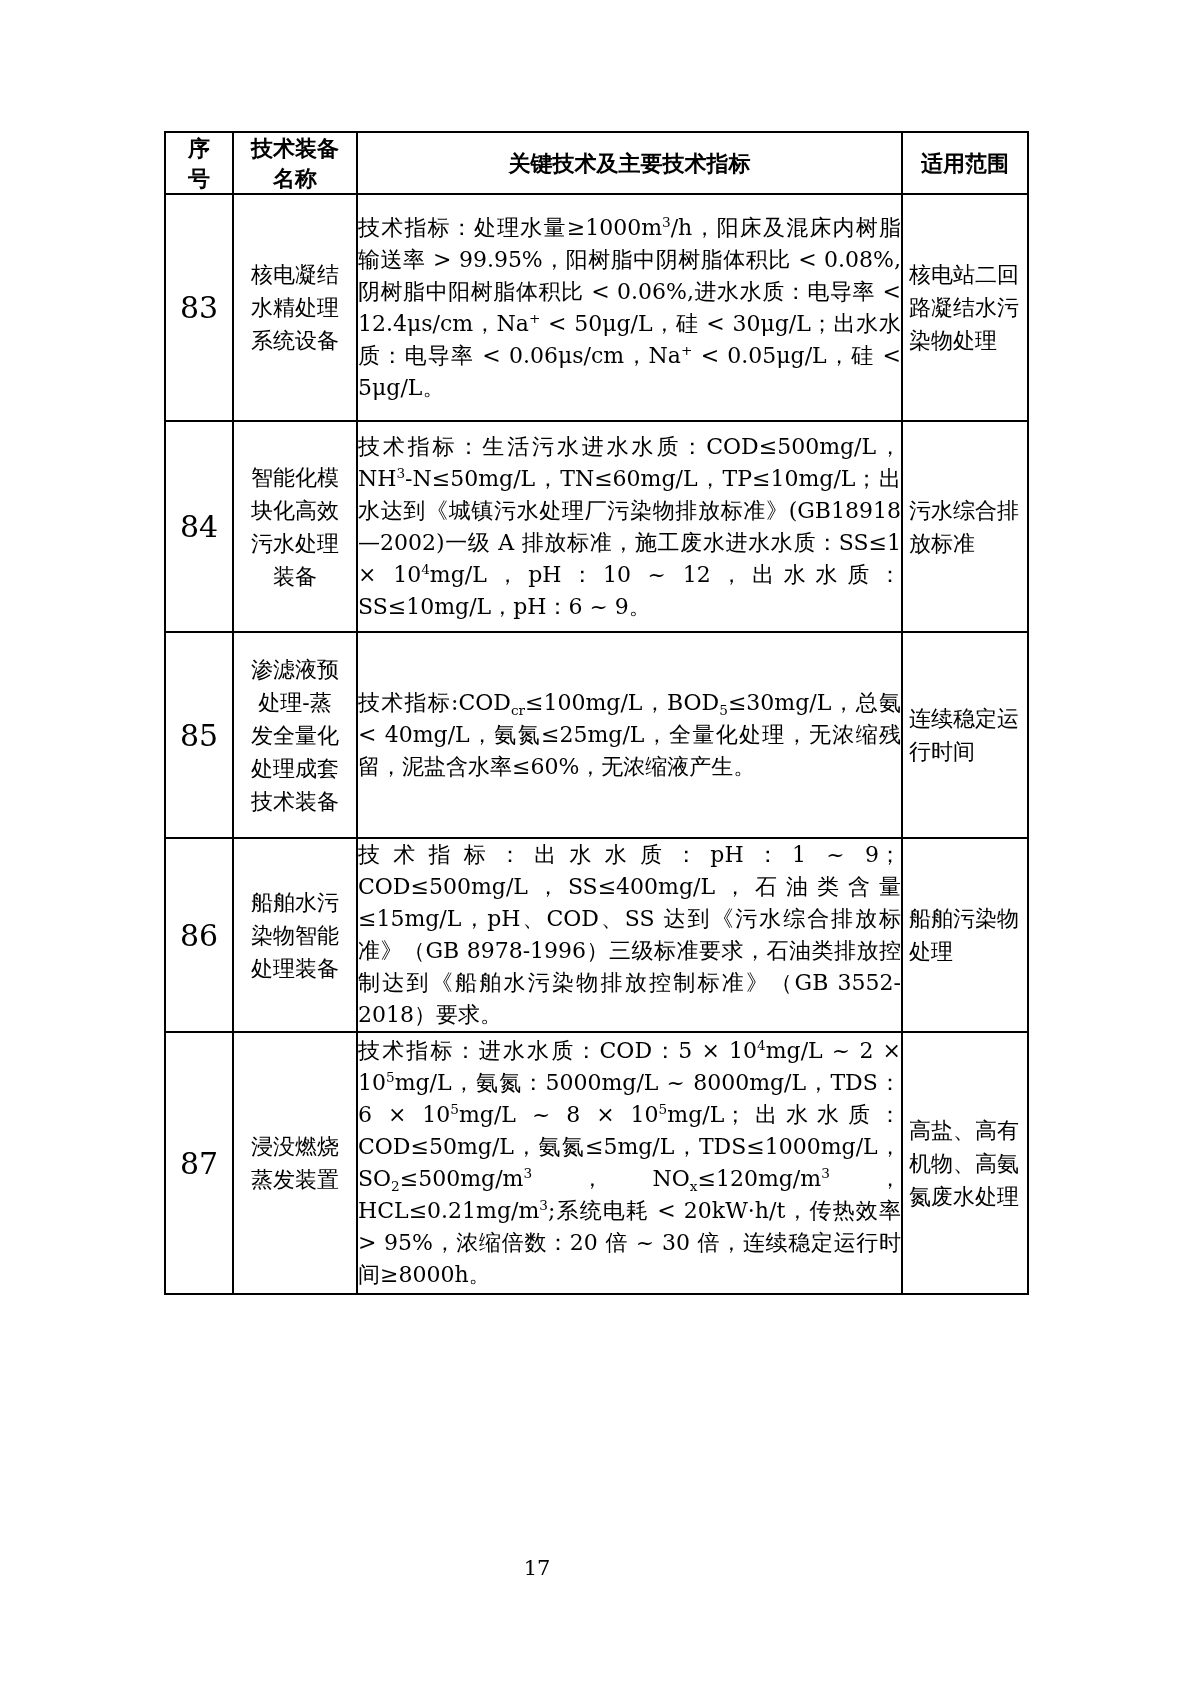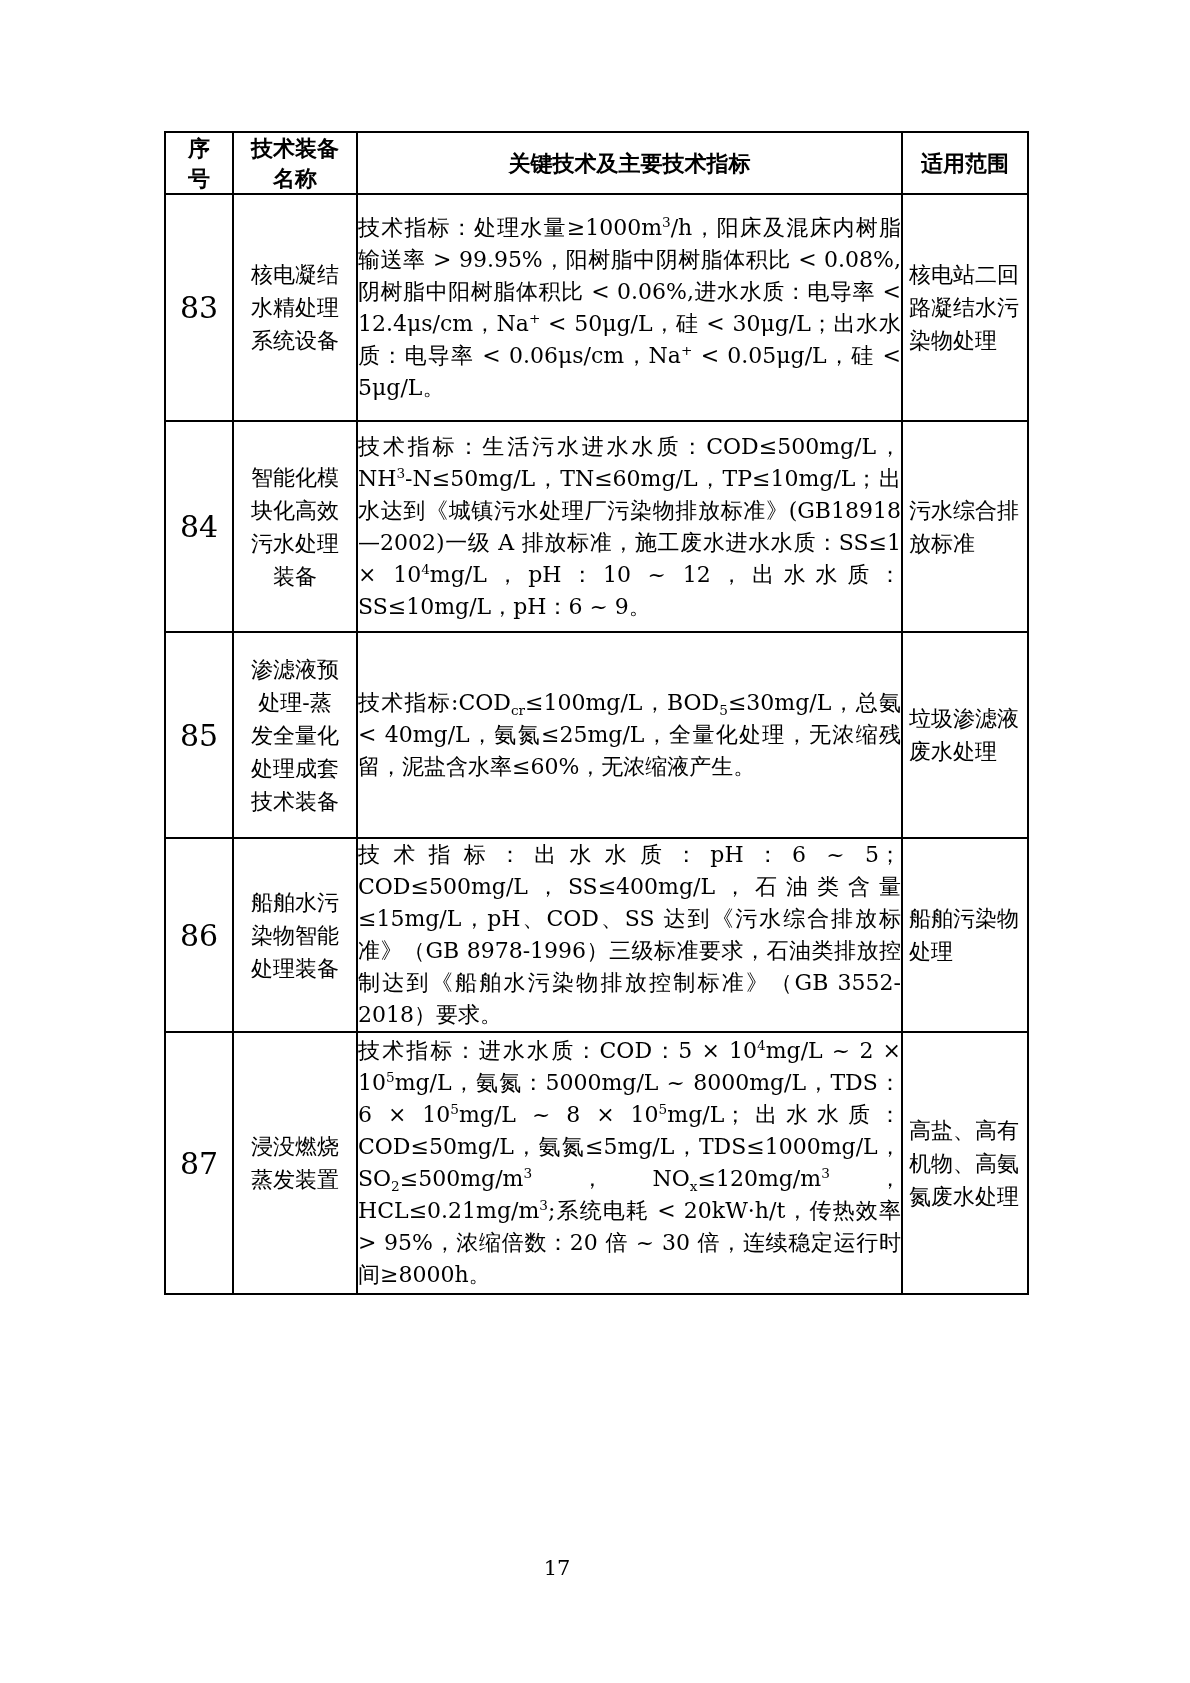--- a/index.html
+++ b/index.html
@@ -73,21 +73,20 @@
     font-size: 0.62em;
     line-height: 0;
   }
   .page-number {
     position: absolute;
     top: 1556px;
     left: 0;
     width: 1074px;
     text-align: center;
     font-size: 21px;
-    margin-left: 20px;
   }
 </style>
 </head>
 <body>
 
 <table class="doc-table">
   <colgroup>
     <col style="width:68px">
     <col style="width:124px">
     <col style="width:545px">
@@ -111,26 +110,26 @@
     <tr style="height:211px">
       <td class="cell-no">84</td>
       <td class="cell-name"><span class="inner">智能化模块化高效污水处理装备</span></td>
       <td class="cell-spec">技术指标：生活污水进水水质：COD≤500mg/L，NH<sup>3</sup>-N≤50mg/L，TN≤60mg/L，TP≤10mg/L；出水达到《城镇污水处理厂污染物排放标准》(GB18918—2002)一级 A 排放标准，施工废水进水水质：SS≤1 × 10<sup>4</sup>mg/L，pH：10 ~ 12，出水水质：SS≤10mg/L，pH：6 ~ 9。</td>
       <td class="cell-scope"><span class="inner">污水综合排放标准</span></td>
     </tr>
     <tr style="height:206px">
       <td class="cell-no">85</td>
       <td class="cell-name"><span class="inner">渗滤液预处理-蒸发全量化处理成套技术装备</span></td>
       <td class="cell-spec">技术指标:COD<sub>cr</sub>≤100mg/L，BOD<sub>5</sub>≤30mg/L，总氨 &lt; 40mg/L，氨氮≤25mg/L，全量化处理，无浓缩残留，泥盐含水率≤60%，无浓缩液产生。</td>
-      <td class="cell-scope"><span class="inner">垃圾渗滤液废水处理</span></td>
+      <td class="cell-scope"><span class="inner">连续稳定运行时间</span></td>
     </tr>
     <tr style="height:192px">
       <td class="cell-no">86</td>
       <td class="cell-name"><span class="inner">船舶水污染物智能处理装备</span></td>
-      <td class="cell-spec">技术指标：出水水质：pH：6 ~ 5；COD≤500mg/L，SS≤400mg/L，石油类含量≤15mg/L，pH、COD、SS 达到《污水综合排放标准》（GB 8978-1996）三级标准要求，石油类排放控制达到《船舶水污染物排放控制标准》（GB 3552-2018）要求。</td>
+      <td class="cell-spec">技术指标：出水水质：pH：1 ~ 9；COD≤500mg/L，SS≤400mg/L，石油类含量≤15mg/L，pH、COD、SS 达到《污水综合排放标准》（GB 8978-1996）三级标准要求，石油类排放控制达到《船舶水污染物排放控制标准》（GB 3552-2018）要求。</td>
       <td class="cell-scope"><span class="inner">船舶污染物处理</span></td>
     </tr>
     <tr style="height:262px">
       <td class="cell-no">87</td>
       <td class="cell-name"><span class="inner">浸没燃烧蒸发装置</span></td>
       <td class="cell-spec">技术指标：进水水质：COD：5 × 10<sup>4</sup>mg/L ~ 2 × 10<sup>5</sup>mg/L，氨氮：5000mg/L ~ 8000mg/L，TDS：6 × 10<sup>5</sup>mg/L ~ 8 × 10<sup>5</sup>mg/L；出水水质：COD≤50mg/L，氨氮≤5mg/L，TDS≤1000mg/L，SO<sub>2</sub>≤500mg/m<sup>3</sup>，NO<sub>x</sub>≤120mg/m<sup>3</sup>，HCL≤0.21mg/m<sup>3</sup>;系统电耗 &lt; 20kW·h/t，传热效率 &gt; 95%，浓缩倍数：20 倍 ~ 30 倍，连续稳定运行时间≥8000h。</td>
       <td class="cell-scope"><span class="inner">高盐、高有机物、高氨氮废水处理</span></td>
     </tr>
   </tbody>
 </table>

